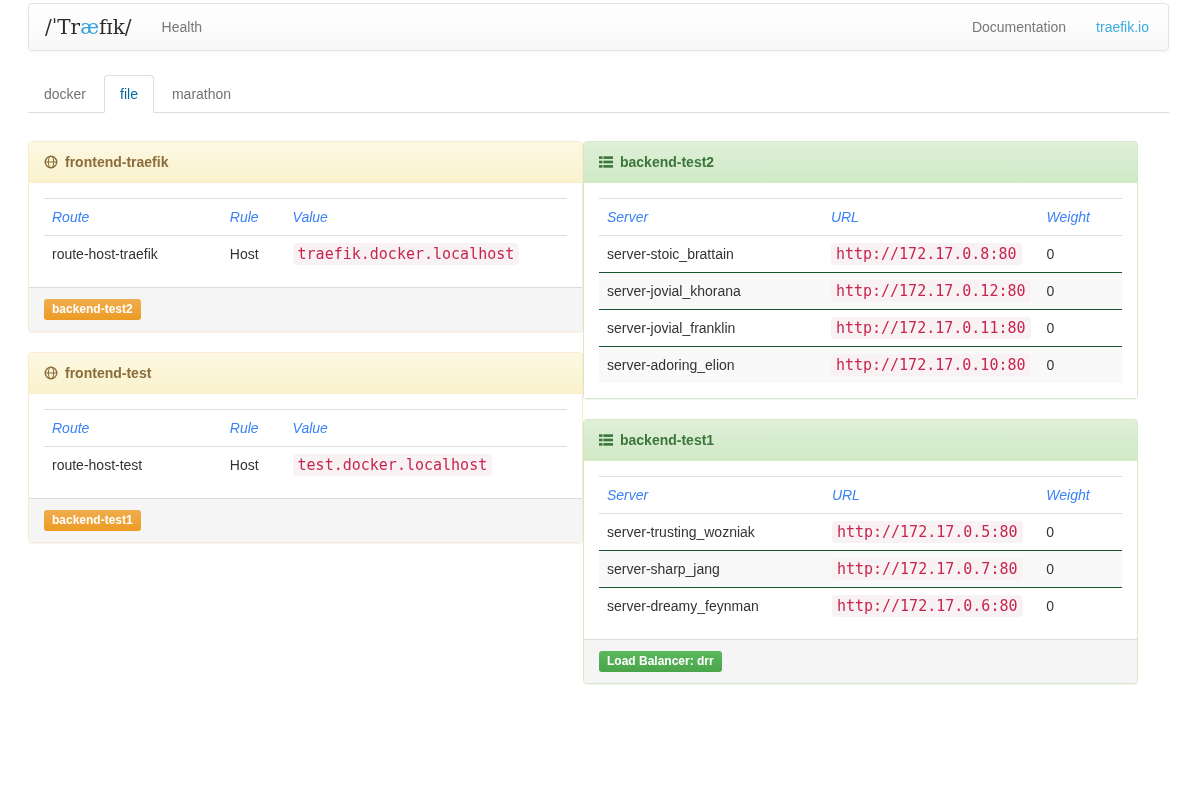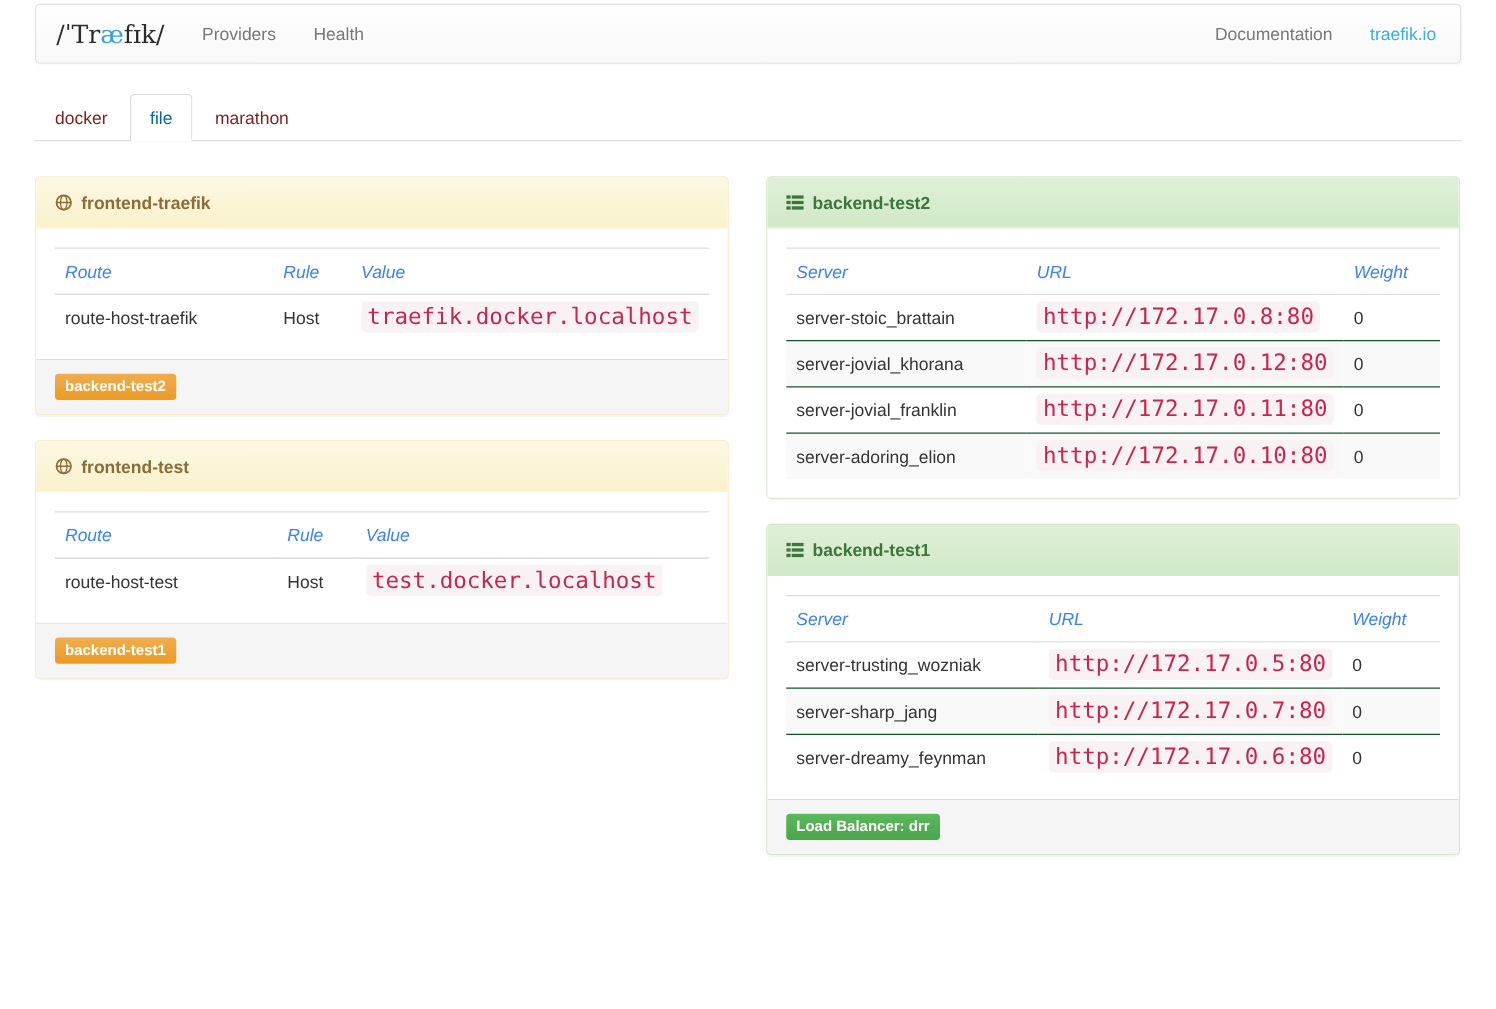--- a/index.html
+++ b/index.html
@@ -50,35 +50,35 @@
     margin-top: 24px;
     border-bottom: 1px solid #ddd;
     padding-left: 0;
     display: flex;
   }
   .tab {
     display: inline-block;
     padding: 10px 15px;
     margin-right: 2px;
     margin-bottom: -1px;
-    color: #7f1d1d;
+    color: #737373;
     text-decoration: none;
     border: 1px solid transparent;
     border-radius: 4px 4px 0 0;
     cursor: pointer;
   }
   .tab.active {
     color: #0369a1;
     background: #fff;
     border-color: #ddd #ddd transparent #ddd;
     cursor: default;
   }
 
   
-  .main-row { display: flex; gap: 30px; margin-top: 28px; align-items: flex-start; }
+  .main-row { display: flex; margin-top: 28px; align-items: flex-start; }
   .col { width: 555px; flex: 0 0 555px; }
 
   
   .panel {
     border-radius: 4px;
     margin-bottom: 20px;
     background: #fff;
     box-shadow: 0 1px 1px rgba(0,0,0,.05);
   }
   .panel-warning { border: 1px solid #faebcc; }
@@ -131,21 +131,21 @@
   .tbl tbody tr:nth-child(even) { background: #f9f9f9; }
   .tbl-frontend th:nth-child(1), .tbl-frontend td:nth-child(1) { width: 34%; }
   .tbl-frontend th:nth-child(2), .tbl-frontend td:nth-child(2) { width: 12%; }
   .tbl-frontend th:nth-child(3), .tbl-frontend td:nth-child(3) { width: 54%; }
   .tbl-backend th:nth-child(1), .tbl-backend td:nth-child(1) { width: 43%; }
   .tbl-backend th:nth-child(2), .tbl-backend td:nth-child(2) { width: 41%; }
   .tbl-backend th:nth-child(3), .tbl-backend td:nth-child(3) { width: 16%; }
 
   code.val {
     font-family: "DejaVu Sans Mono", monospace;
-    font-size: 18px;
+    font-size: 15px;
     color: #c7254e;
     background: #f9f2f4;
     padding: 2px 5px;
     border-radius: 4px;
     white-space: nowrap;
   }
 
   
   .label {
     display: inline-block;
@@ -162,21 +162,20 @@
   .label-success { background: linear-gradient(to bottom, #5cb85c 0%, #4aa54a 100%); }
 </style>
 </head>
 <body>
 
 <div class="container">
 
   <div class="navbar">
     <div class="navbar-left">
       <div class="brand"><span>/ˈTr</span><span class="brand-blue">æ</span><span>fɪk/</span></div>
-      <a class="nav-link">Providers</a>
       <a class="nav-link">Health</a>
     </div>
     <div class="navbar-right">
       <a class="nav-link">Documentation</a>
       <a class="nav-link link-blue">traefik.io</a>
     </div>
   </div>
 
   <div class="tabs">
     <a class="tab">docker</a>

